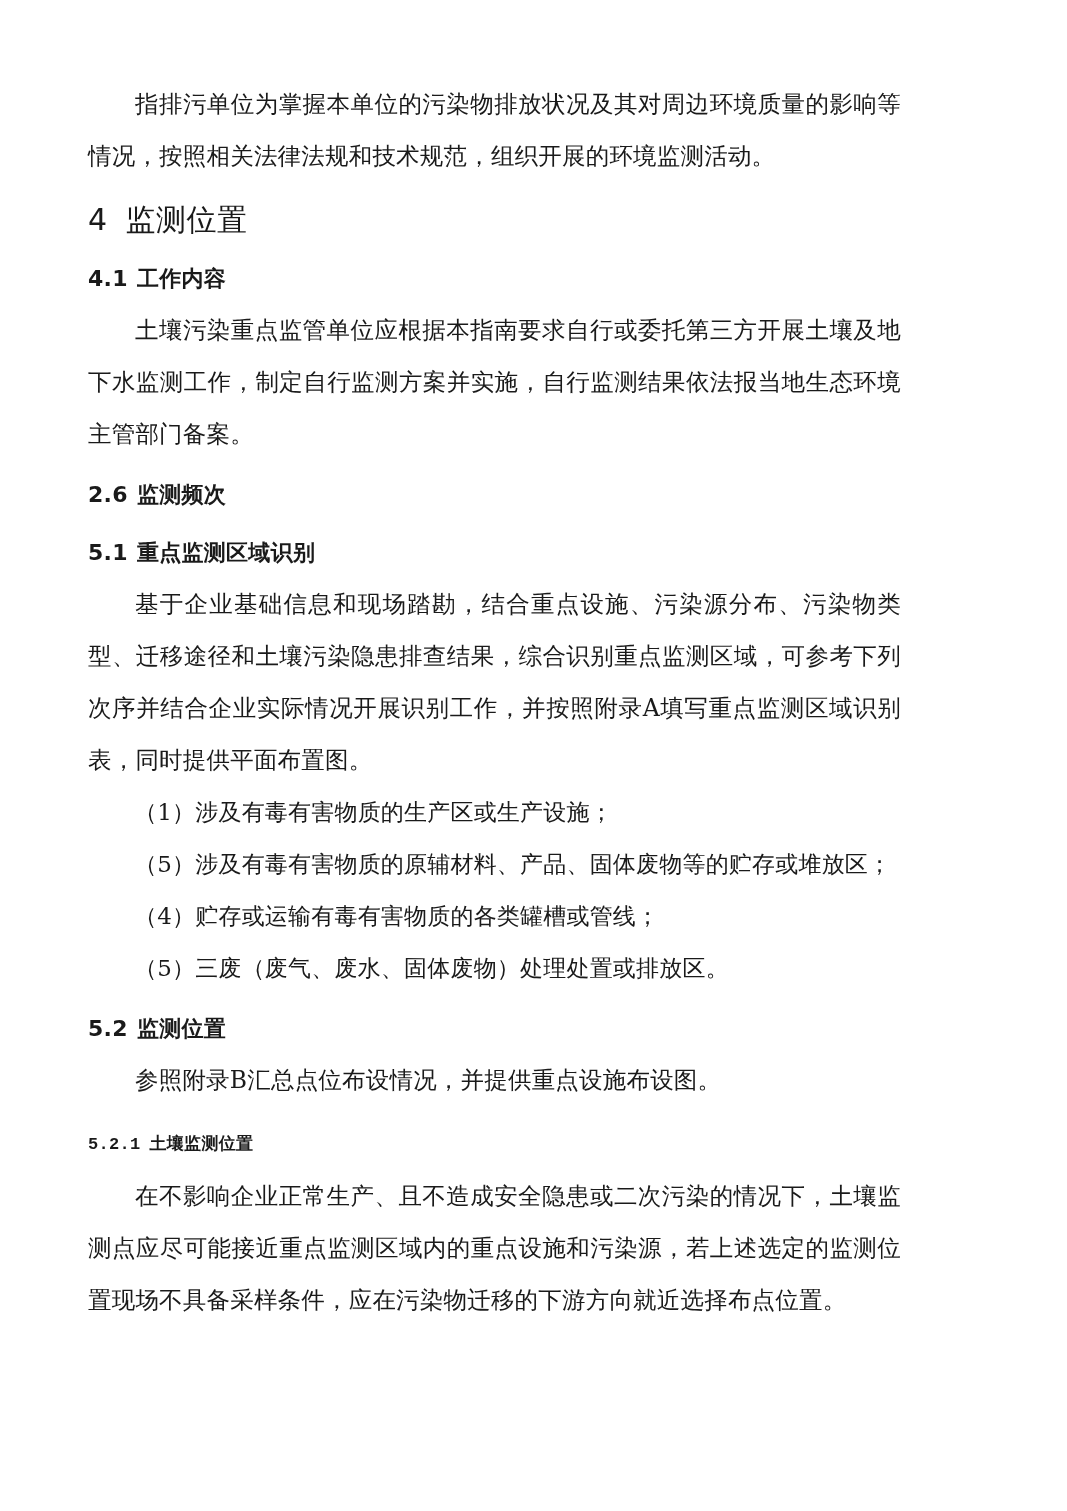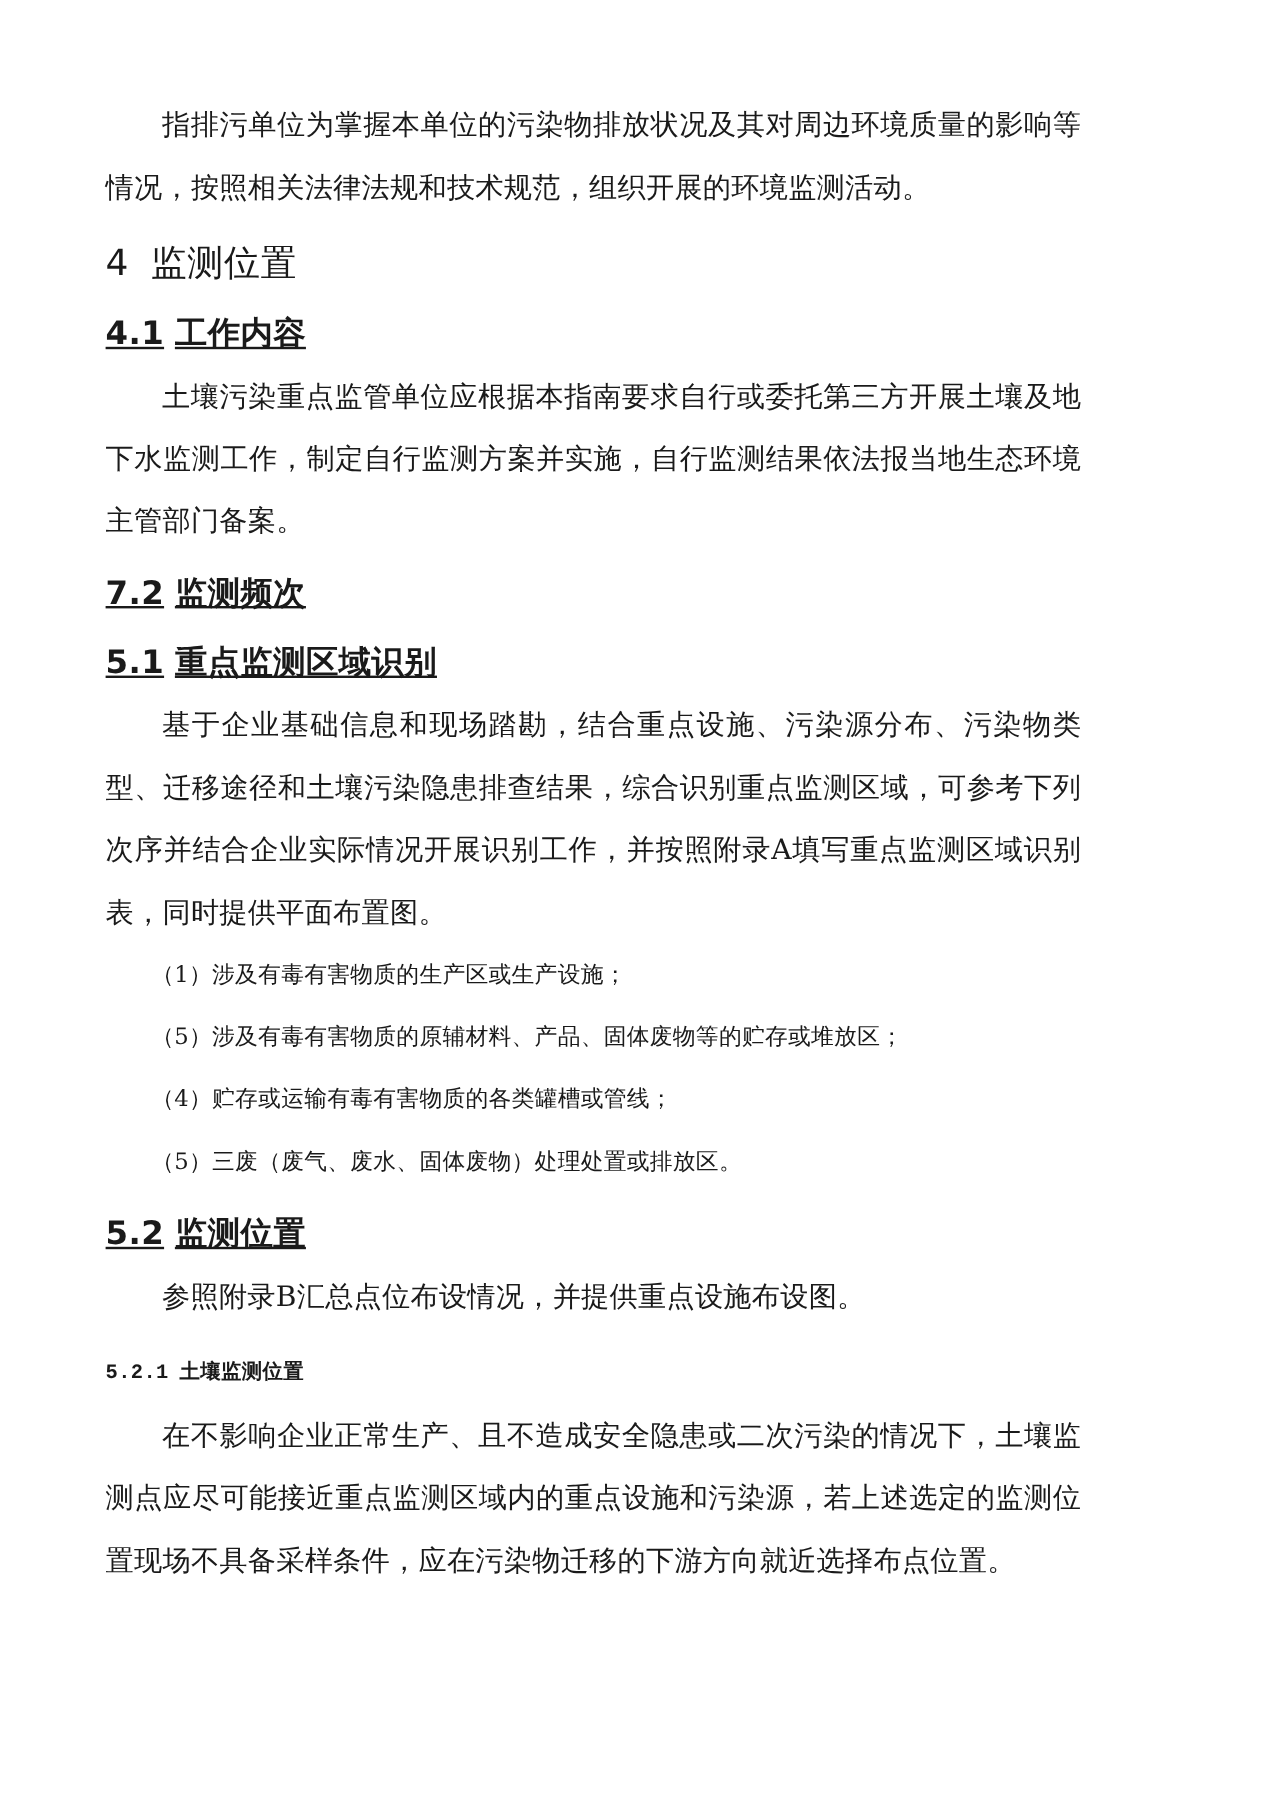--- a/index.html
+++ b/index.html
@@ -34,66 +34,65 @@
   }
   h1.h-main {
     font-size: 30px;
     font-weight: normal;
     margin: 14px 0 6px 0;
     line-height: 48px;
     letter-spacing: 0.5px;
     font-family: "DejaVu Sans", "Liberation Sans", sans-serif;
   }
   h2.h-sub {
-    font-size: 27px;
+    font-size: 22px;
     font-weight: bold;
     margin: 12px 0 2px 0;
     line-height: 46px;
     letter-spacing: 0.3px;
     font-family: "DejaVu Sans", "Liberation Sans", sans-serif;
-    text-decoration: underline;
   }
   h3.h-sub3 {
     font-size: 17px;
     font-weight: bold;
     margin: 16px 0 2px 0;
     line-height: 46px;
     letter-spacing: 0.3px;
     font-family: Liberation Mono, monospace;
   }
   .h-main .num {
     margin-right: 18px;
   }
   .h-sub .num, .h-sub3 .num {
     margin-right: 9px;
     font-weight: bold;
   }
   p.listitem {
     margin: 0;
-    font-size: 19px;
+    font-size: 23px;
     line-height: 52px;
     text-indent: 2em;
     letter-spacing: 0.2px;
   }
 </style>
 </head>
 <body>
 
 <div class="page">
   <div class="doc-body">
 
     <p class="para">指排污单位为掌握本单位的污染物排放状况及其对周边环境质量的影响等情况，按照相关法律法规和技术规范，组织开展的环境监测活动。</p>
 
     <h1 class="h-main"><span class="num">4</span><span>监测位置</span></h1>
 
     <h2 class="h-sub"><span class="num">4.1</span><span>工作内容</span></h2>
 
     <p class="para">土壤污染重点监管单位应根据本指南要求自行或委托第三方开展土壤及地下水监测工作，制定自行监测方案并实施，自行监测结果依法报当地生态环境主管部门备案。</p>
 
-    <h2 class="h-sub"><span class="num">7.2</span><span>监测频次</span></h2>
+    <h2 class="h-sub"><span class="num">2.6</span><span>监测频次</span></h2>
 
 
 
     <h2 class="h-sub"><span class="num">5.1</span><span>重点监测区域识别</span></h2>
 
     <p class="para">基于企业基础信息和现场踏勘，结合重点设施、污染源分布、污染物类型、迁移途径和土壤污染隐患排查结果，综合识别重点监测区域，可参考下列次序并结合企业实际情况开展识别工作，并按照附录A填写重点监测区域识别表，同时提供平面布置图。</p>
 
     <p class="listitem">（1）涉及有毒有害物质的生产区或生产设施；</p>
     <p class="listitem">（5）涉及有毒有害物质的原辅材料、产品、固体废物等的贮存或堆放区；</p>
     <p class="listitem">（4）贮存或运输有毒有害物质的各类罐槽或管线；</p>

